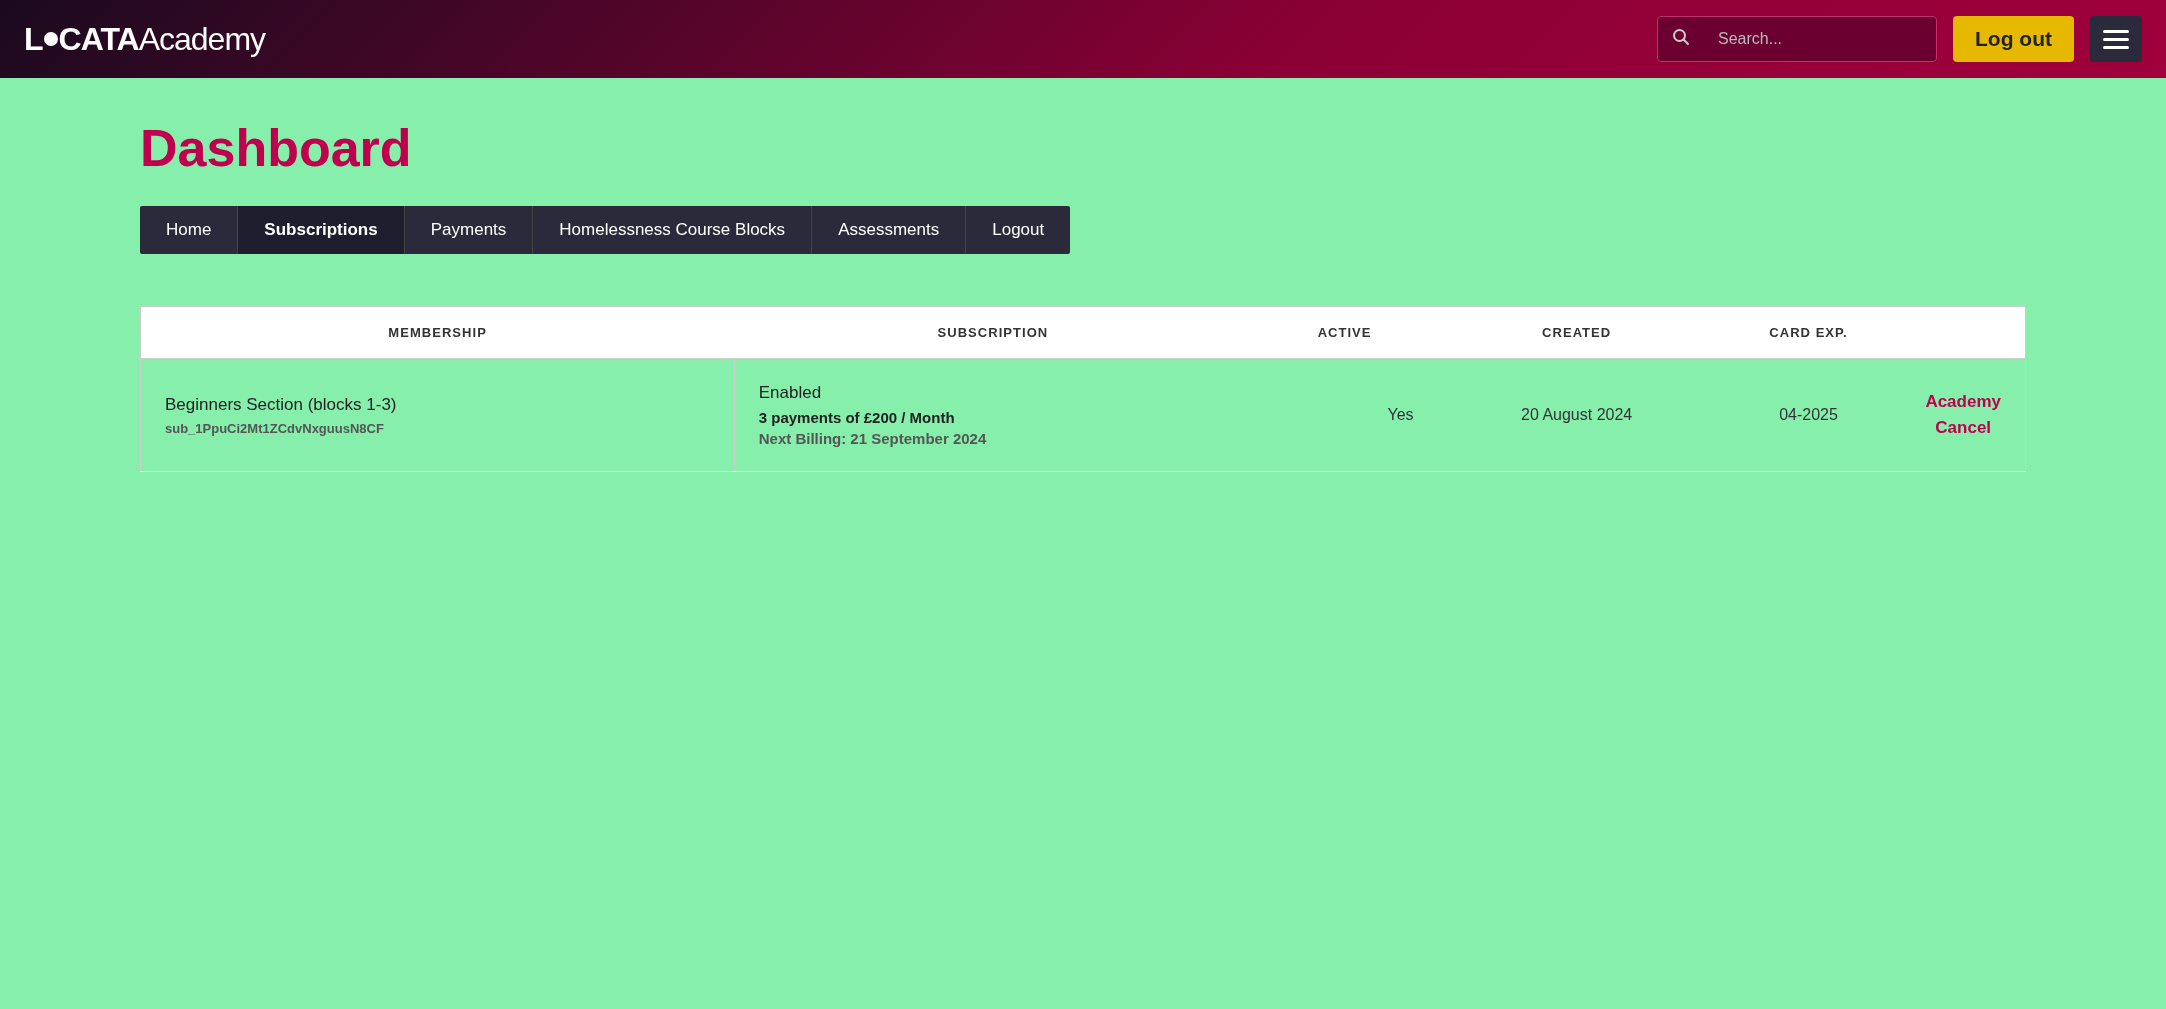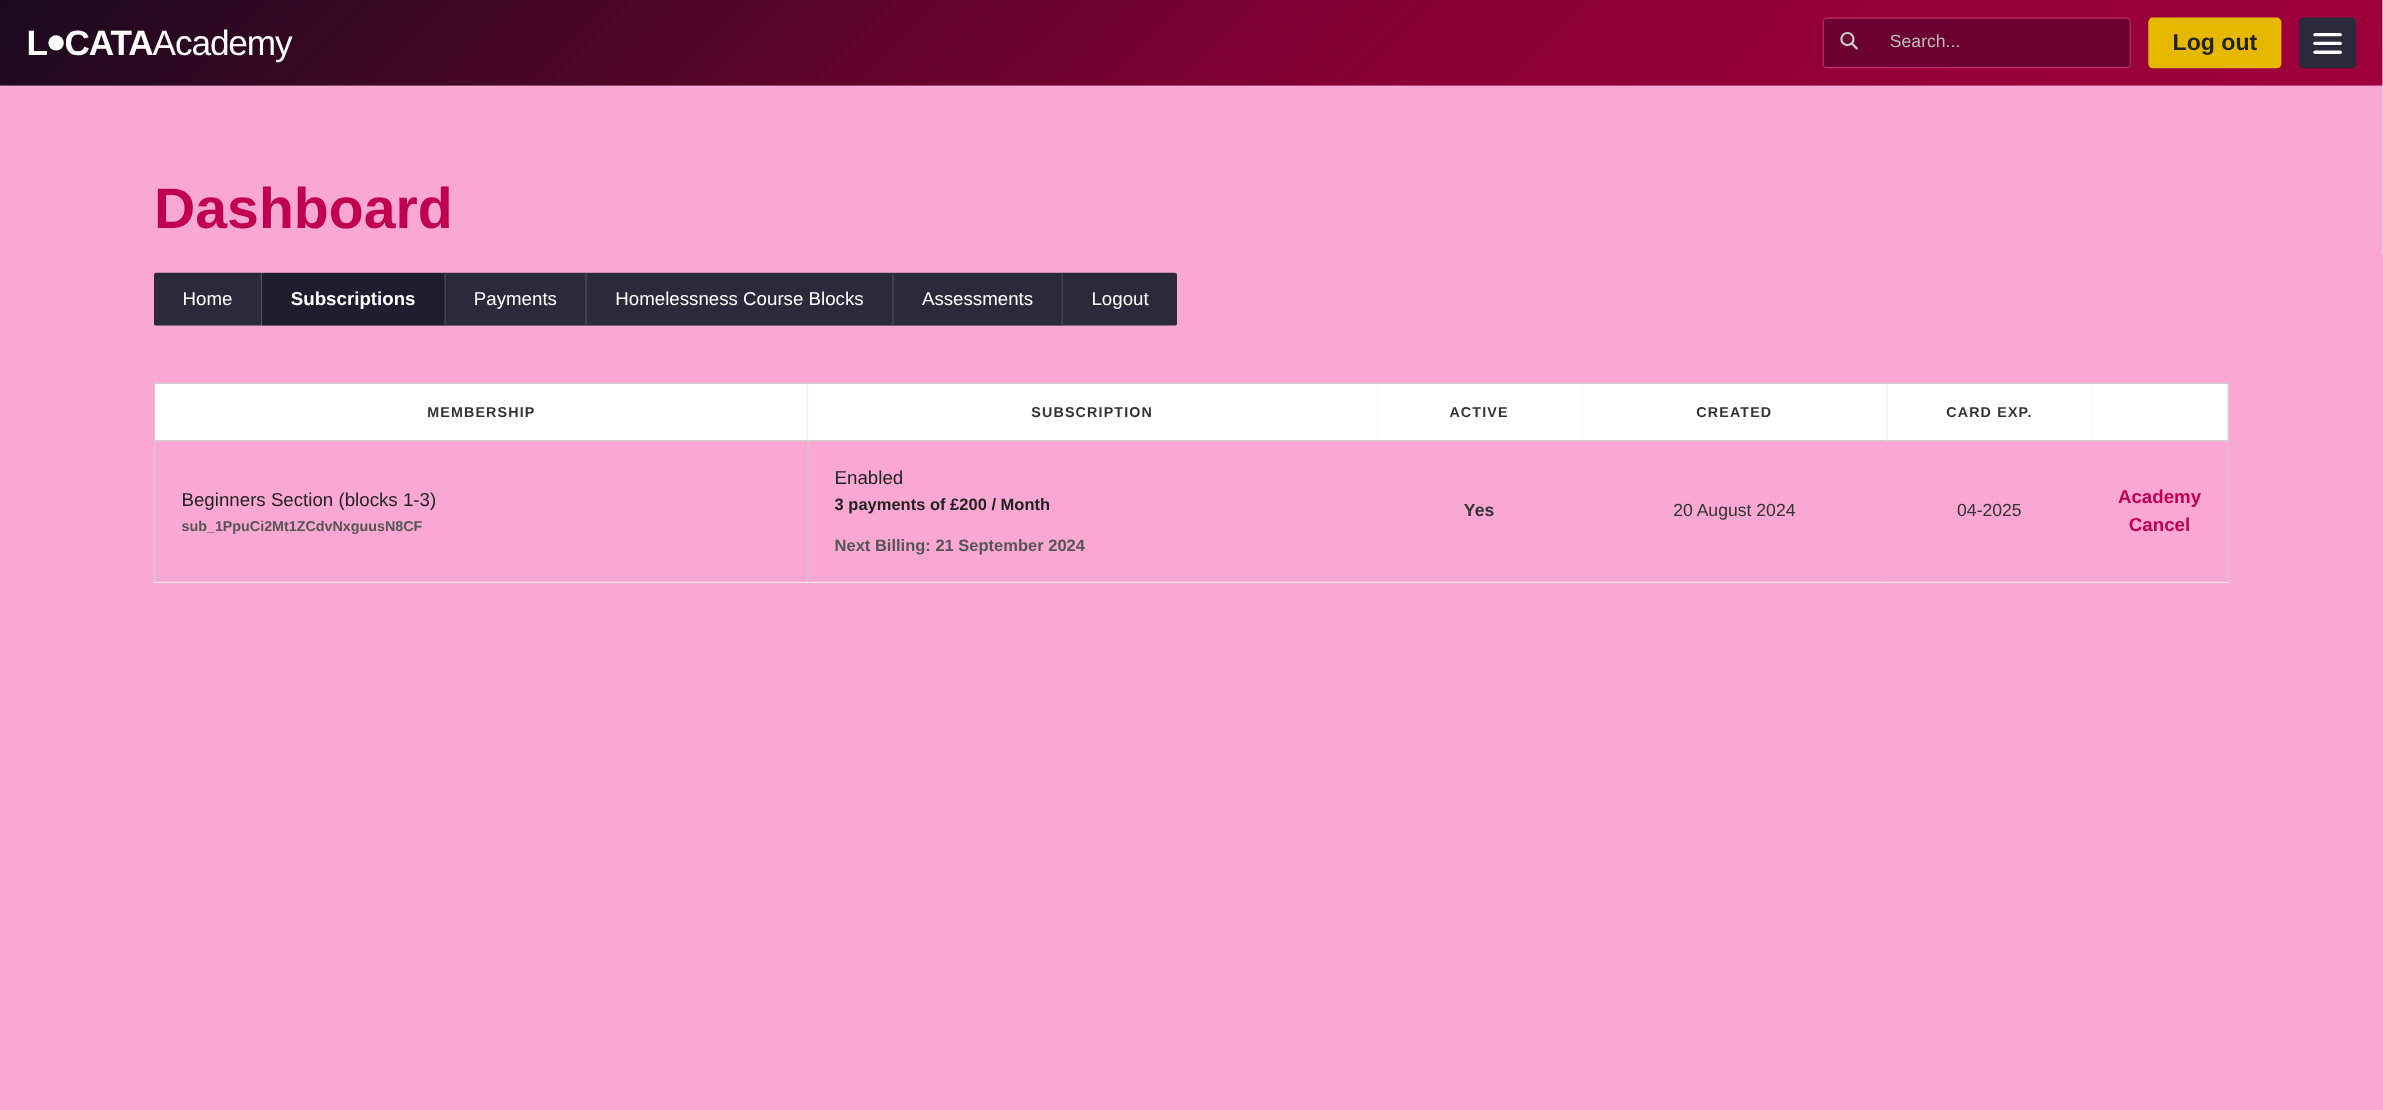--- a/index.html
+++ b/index.html
@@ -122,23 +122,23 @@
     .menu-btn span {
       display: block;
       width: 26px;
       height: 3px;
       background: #fff;
       border-radius: 2px;
     }
 
     
     main {
-      background: #f9a8d4;
+      background: #86efac;
       min-height: calc(100vh - 78px);
-      padding: 82px 140px 80px 140px;
+      padding: 40px 140px 80px 140px;
     }
 
     .page-title {
       color: #c0004e;
       font-size: 52px;
       font-weight: 800;
       margin-bottom: 28px;
     }
 
     .welcome-text {
@@ -227,34 +227,34 @@
     .subscription-enabled {
       font-size: 17px;
       color: #222;
       margin-bottom: 6px;
     }
 
     .subscription-payments {
       font-size: 15px;
       font-weight: 700;
       color: #222;
-      margin-bottom: 20px;
+      margin-bottom: 4px;
     }
 
     .subscription-billing {
       font-size: 15px;
       font-weight: 700;
       color: #555;
     }
 
     .active-yes {
       color: #22aa22;
-      font-weight: 700;
-      font-size: 17px;
-      text-align: center;
+      font-weight: 400;
+      font-size: 17px;
+      text-align: right;
     }
 
     .created-date {
       text-align: center;
     }
 
     .card-exp {
       text-align: center;
     }
 

